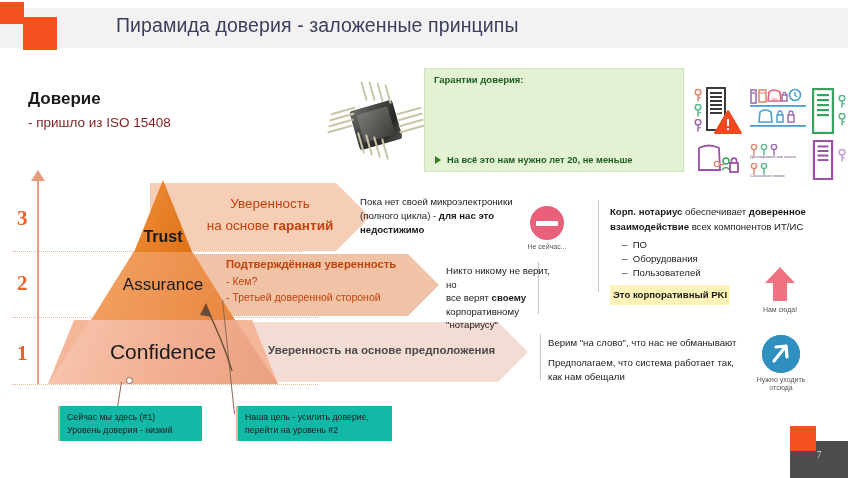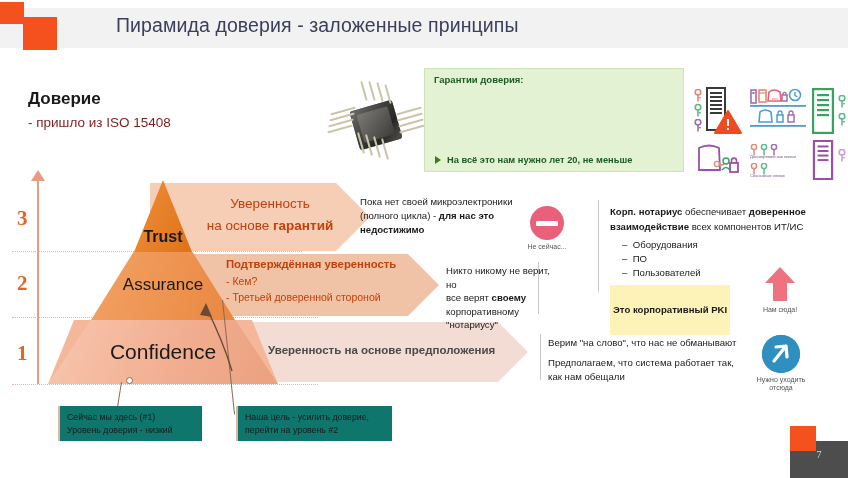--- a/index.html
+++ b/index.html
@@ -61,21 +61,21 @@
   .pyr{position:absolute;left:48px;top:180px;width:262px;height:200px;}
   .band-lbl{position:absolute;text-align:center;color:#1a1a1a;white-space:nowrap;}
 
   
   .arrow{position:absolute;}
   .arrow .body{position:absolute;left:0;top:0;height:100%;}
   .arrow .tip{position:absolute;top:0;width:0;height:0;}
   .arr-txt{position:absolute;color:#c2410c;}
 
   
-  .callout{position:absolute;background:#0f766e;border-left:2px solid #e0b7a3;
+  .callout{position:absolute;background:#14b8a6;border-left:2px solid #e0b7a3;
     font-size:8.8px;color:#1a1a1a;line-height:12.5px;padding:5px 7px;}
   .leader{position:absolute;background:#8a6a58;width:1px;transform-origin:top center;}
   .dot{position:absolute;width:5px;height:5px;border:1px solid #8a6a58;border-radius:50%;background:#fff;}
 
   
   .rtxt{position:absolute;font-size:9.6px;color:#1a1a1a;line-height:14px;}
   .rtxt b{font-weight:bold;}
   .vsep{position:absolute;width:1px;background:#c8c8c8;}
 
   
@@ -365,25 +365,25 @@
 
   <div class="rtxt" style="left:610px;top:205px;width:236px;line-height:14.5px;">
     <div>
       <b>Корп. нотариус</b><span> обеспечивает </span><b>доверенное</b>
     </div>
     <div>
       <b>взаимодействие</b><span> всех компонентов ИТ/ИС</span>
     </div>
   </div>
   <div class="rtxt" style="left:622px;top:238px;width:200px;line-height:14px;">
+    <div>–&nbsp;&nbsp;<span>ПО</span></div>
     <div>–&nbsp;&nbsp;<span>Оборудования</span></div>
-    <div>–&nbsp;&nbsp;<span>ПО</span></div>
     <div>–&nbsp;&nbsp;<span>Пользователей</span></div>
   </div>
-  <div class="rtxt" style="left:610px;top:285px;font-weight:bold;background:#fdf3b8;padding:18px 3px;">Это корпоративный PKI</div>
+  <div class="rtxt" style="left:610px;top:285px;font-weight:bold;background:#fdf3b8;padding:3px 3px;">Это корпоративный PKI</div>
 
   <svg class="uparrow" style="left:762px;top:265px;" viewBox="0 0 36 38">
     <path d="M18 2 L33 18 H25 V36 H11 V18 H3 Z" fill="#ef7280"></path>
   </svg>
   <div class="sign-cap" style="left:748px;top:306px;width:64px;">Нам сюда!</div>
 
   <div class="vsep" style="left:538px;top:262px;height:52px;"></div>
   <div class="rtxt" style="left:446px;top:264px;width:110px;line-height:13.5px;">
     <div>Никто никому не верит, но</div>
     <div><span>все верят </span><b>своему</b></div>

